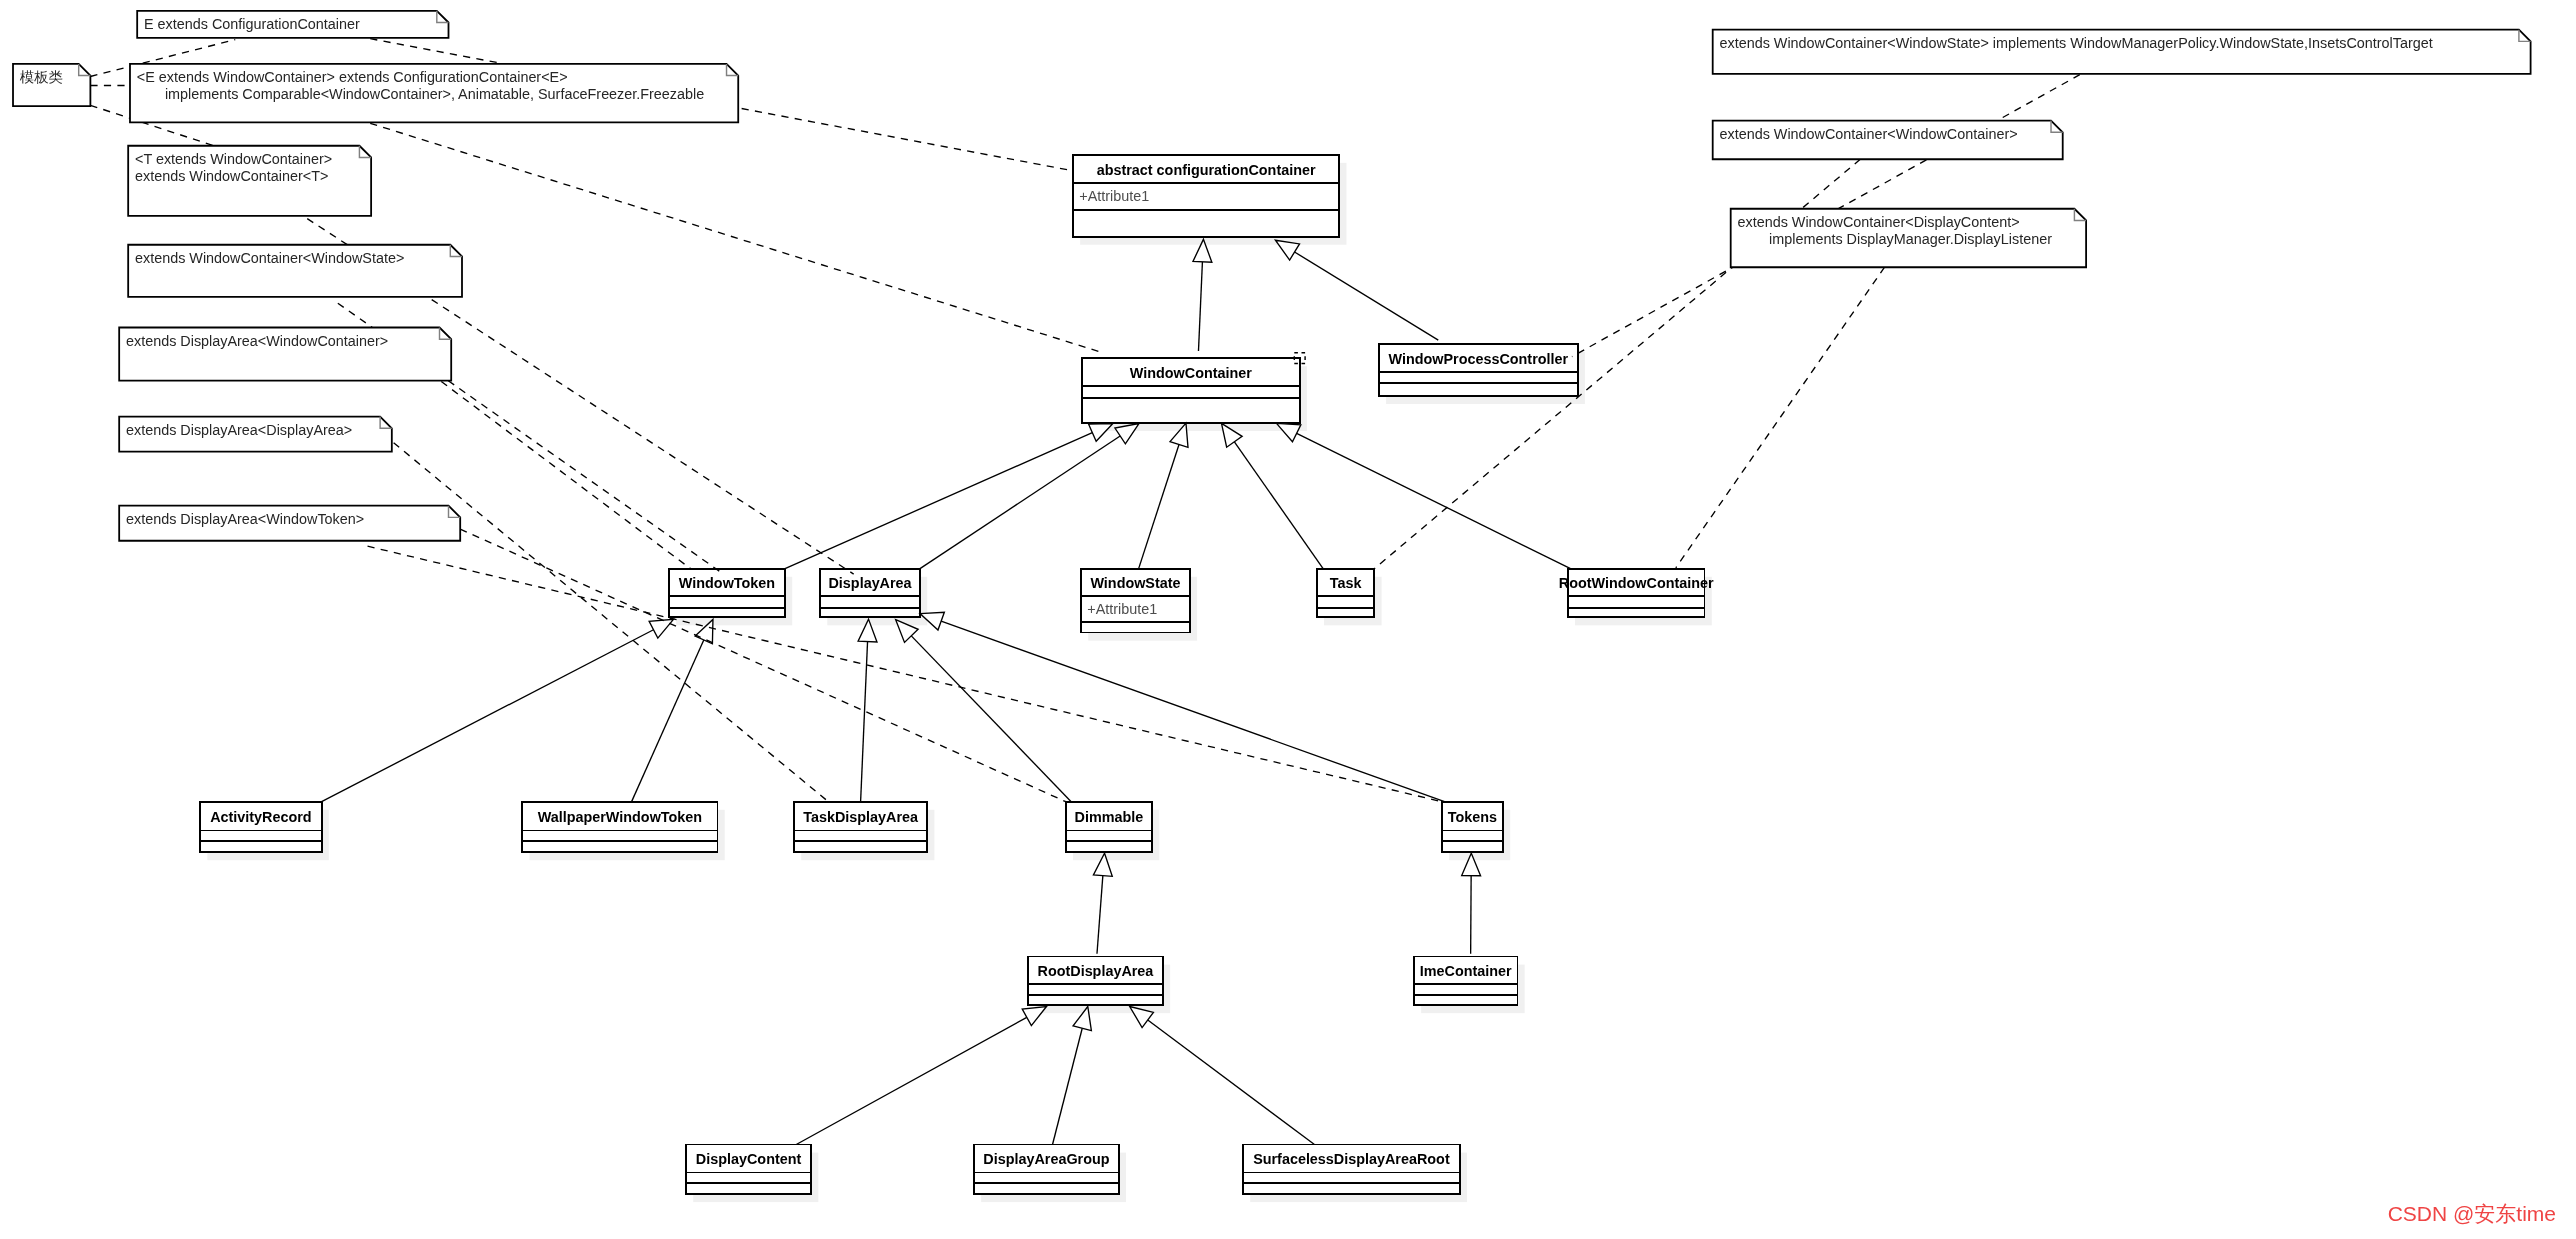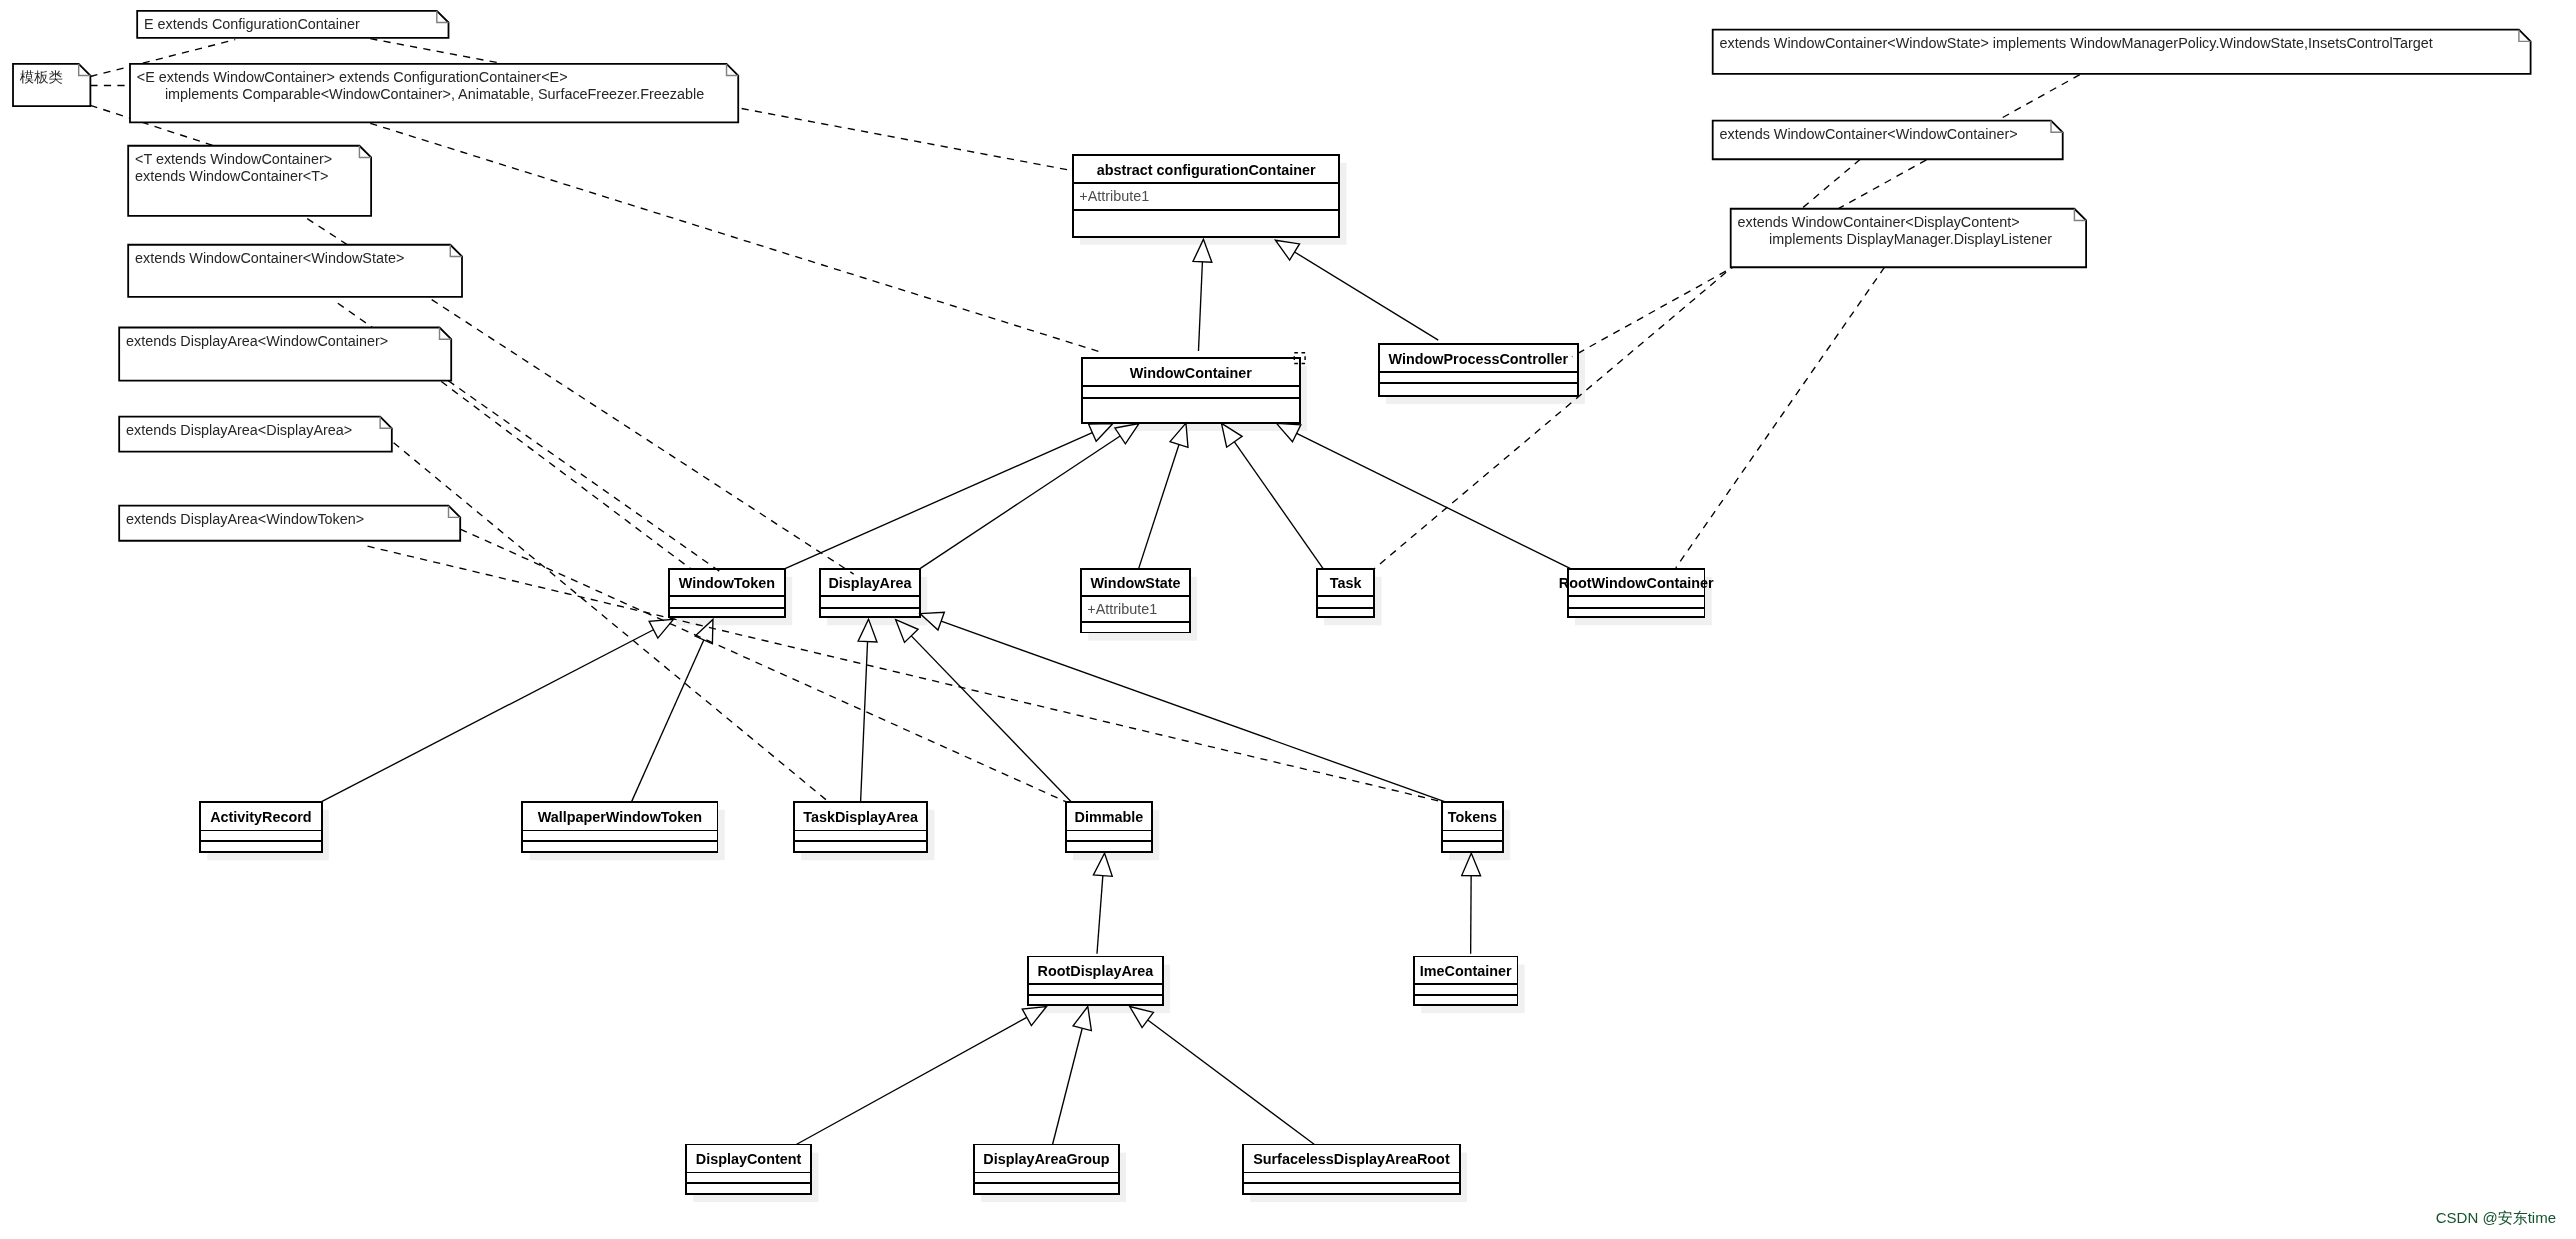--- a/index.html
+++ b/index.html
@@ -1,21 +1,21 @@
 <!DOCTYPE html>
 <html style="font-size:14.4px"><head>
 <meta charset="utf-8">
 <title>WindowContainer UML class diagram</title>
 <style>
   html,body{margin:0;padding:0;background:#ffffff;}
   body{width:2576px;height:1239px;overflow:hidden;
        font-family:"Liberation Sans","DejaVu Sans",sans-serif;}
   #canvas{position:relative;width:2576px;height:1239px;background:#fff;}
   svg#diagram{position:absolute;left:0;top:0;width:2576px;height:1239px;display:block;}
-  .watermark{position:absolute;color:#14532d;font-size:15px;white-space:nowrap;}
+  .watermark{position:absolute;color:#ef4444;font-size:21px;white-space:nowrap;}
   text{dominant-baseline:alphabetic;}
 </style>
 </head>
 <body>
 
 <div id="canvas">
   <svg id="diagram" viewBox="0 0 2862 1377" xmlns="http://www.w3.org/2000/svg">
       <g>
         <rect x="1200" y="181" width="296" height="91" fill="#f0f0f0"></rect>
         <rect x="1210" y="407" width="242" height="72" fill="#f0f0f0"></rect>

